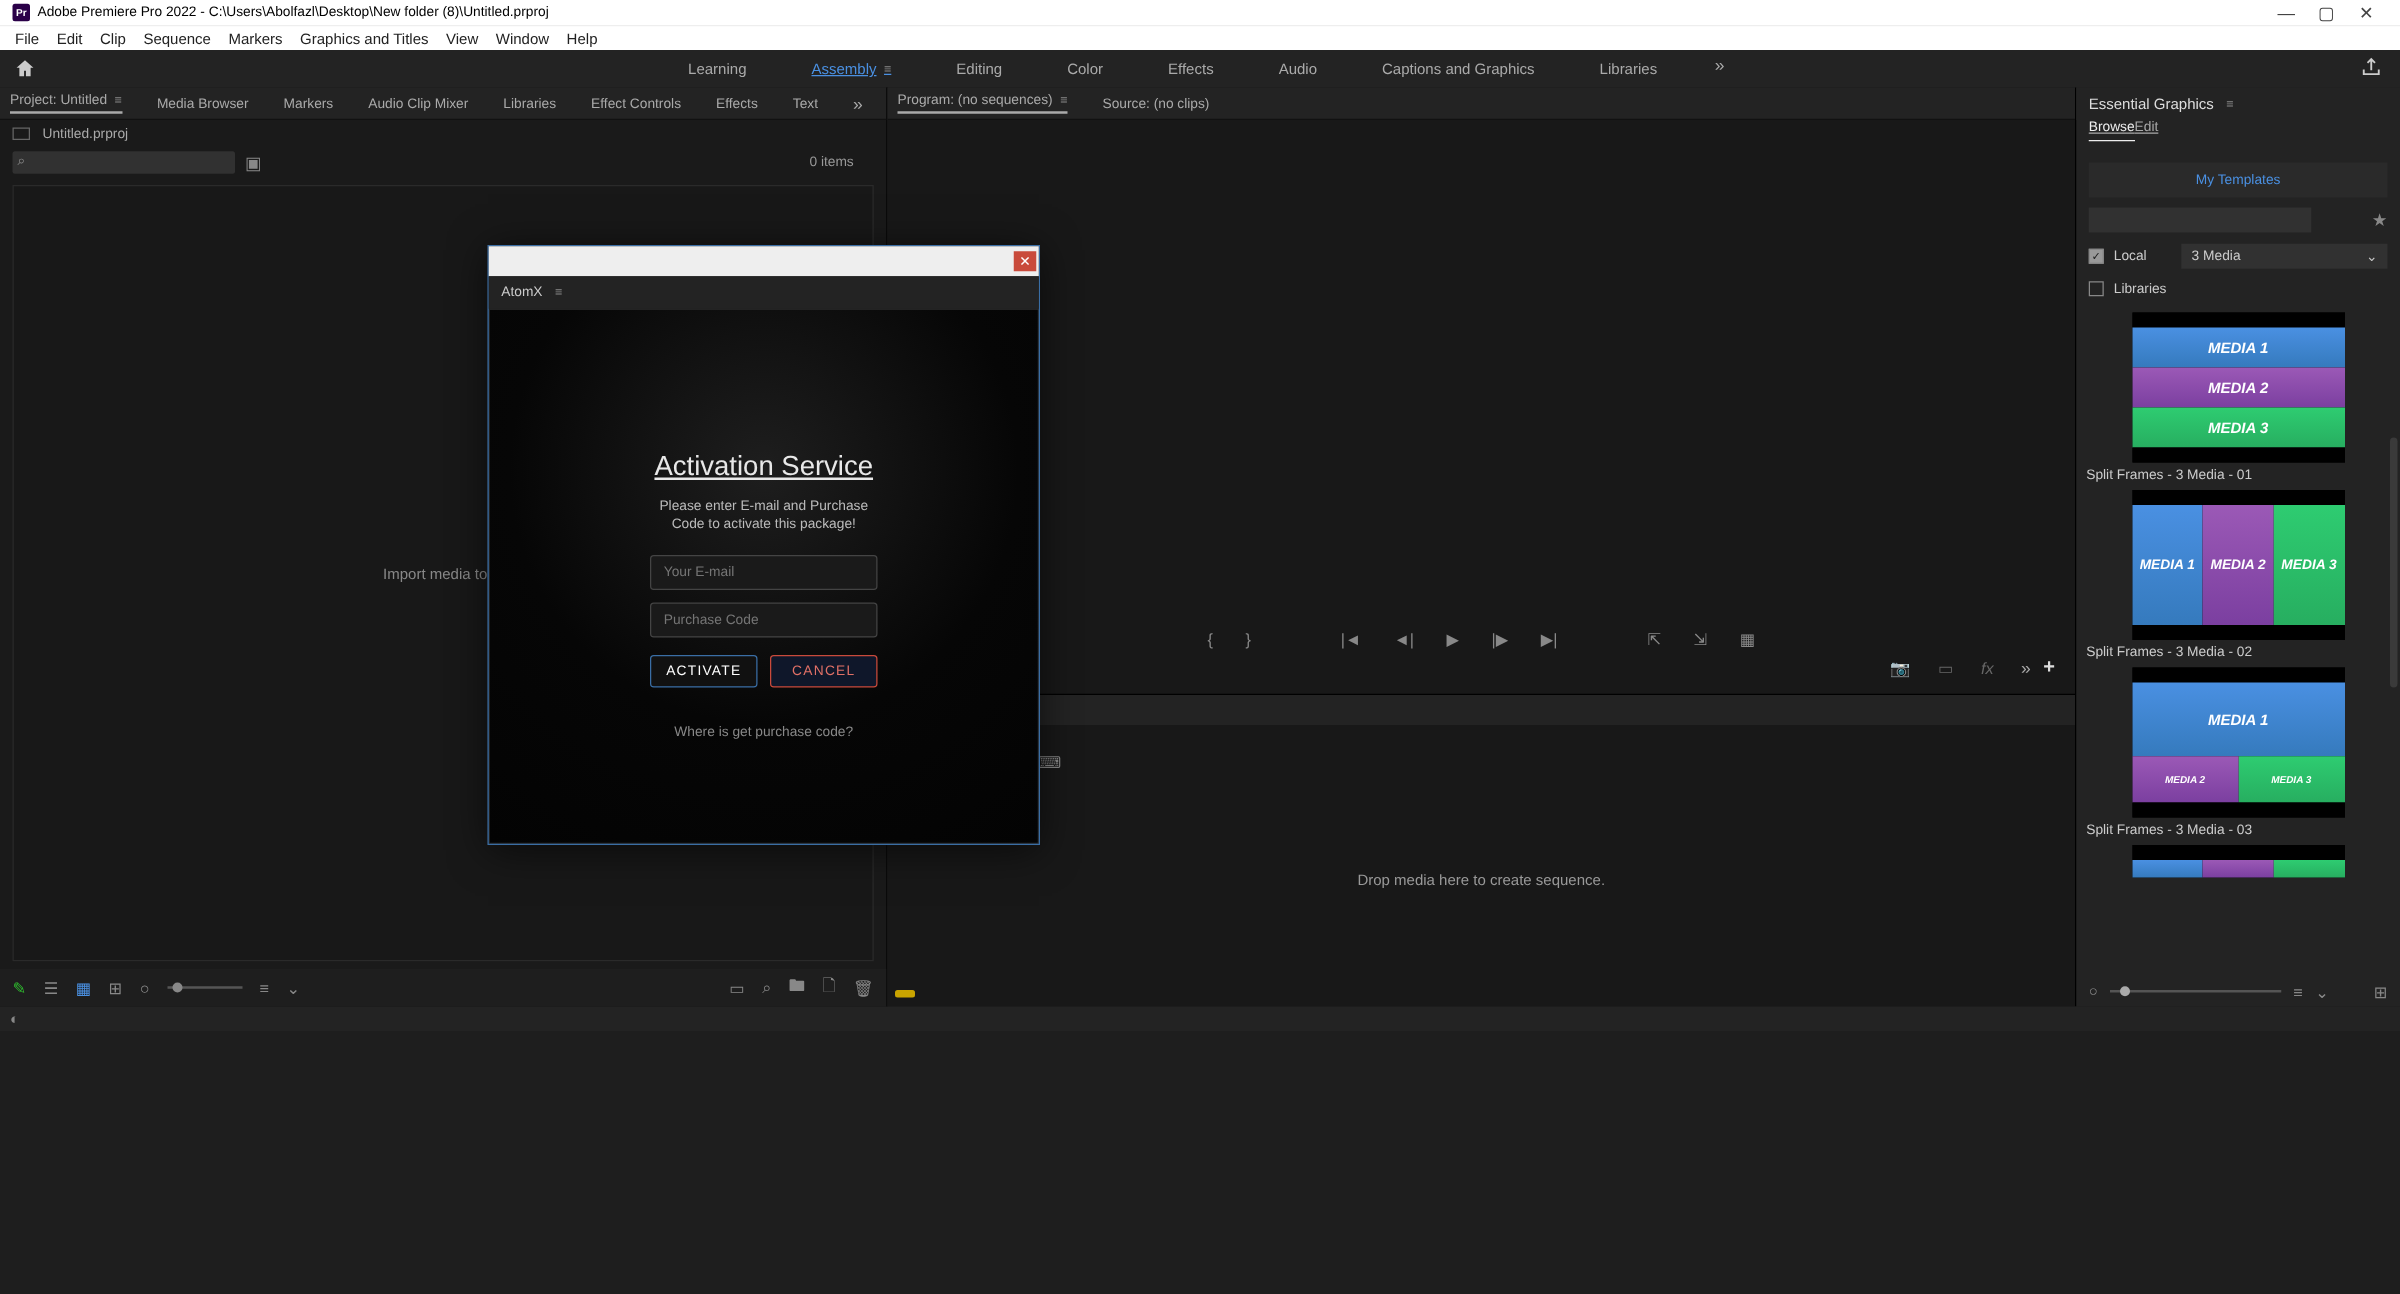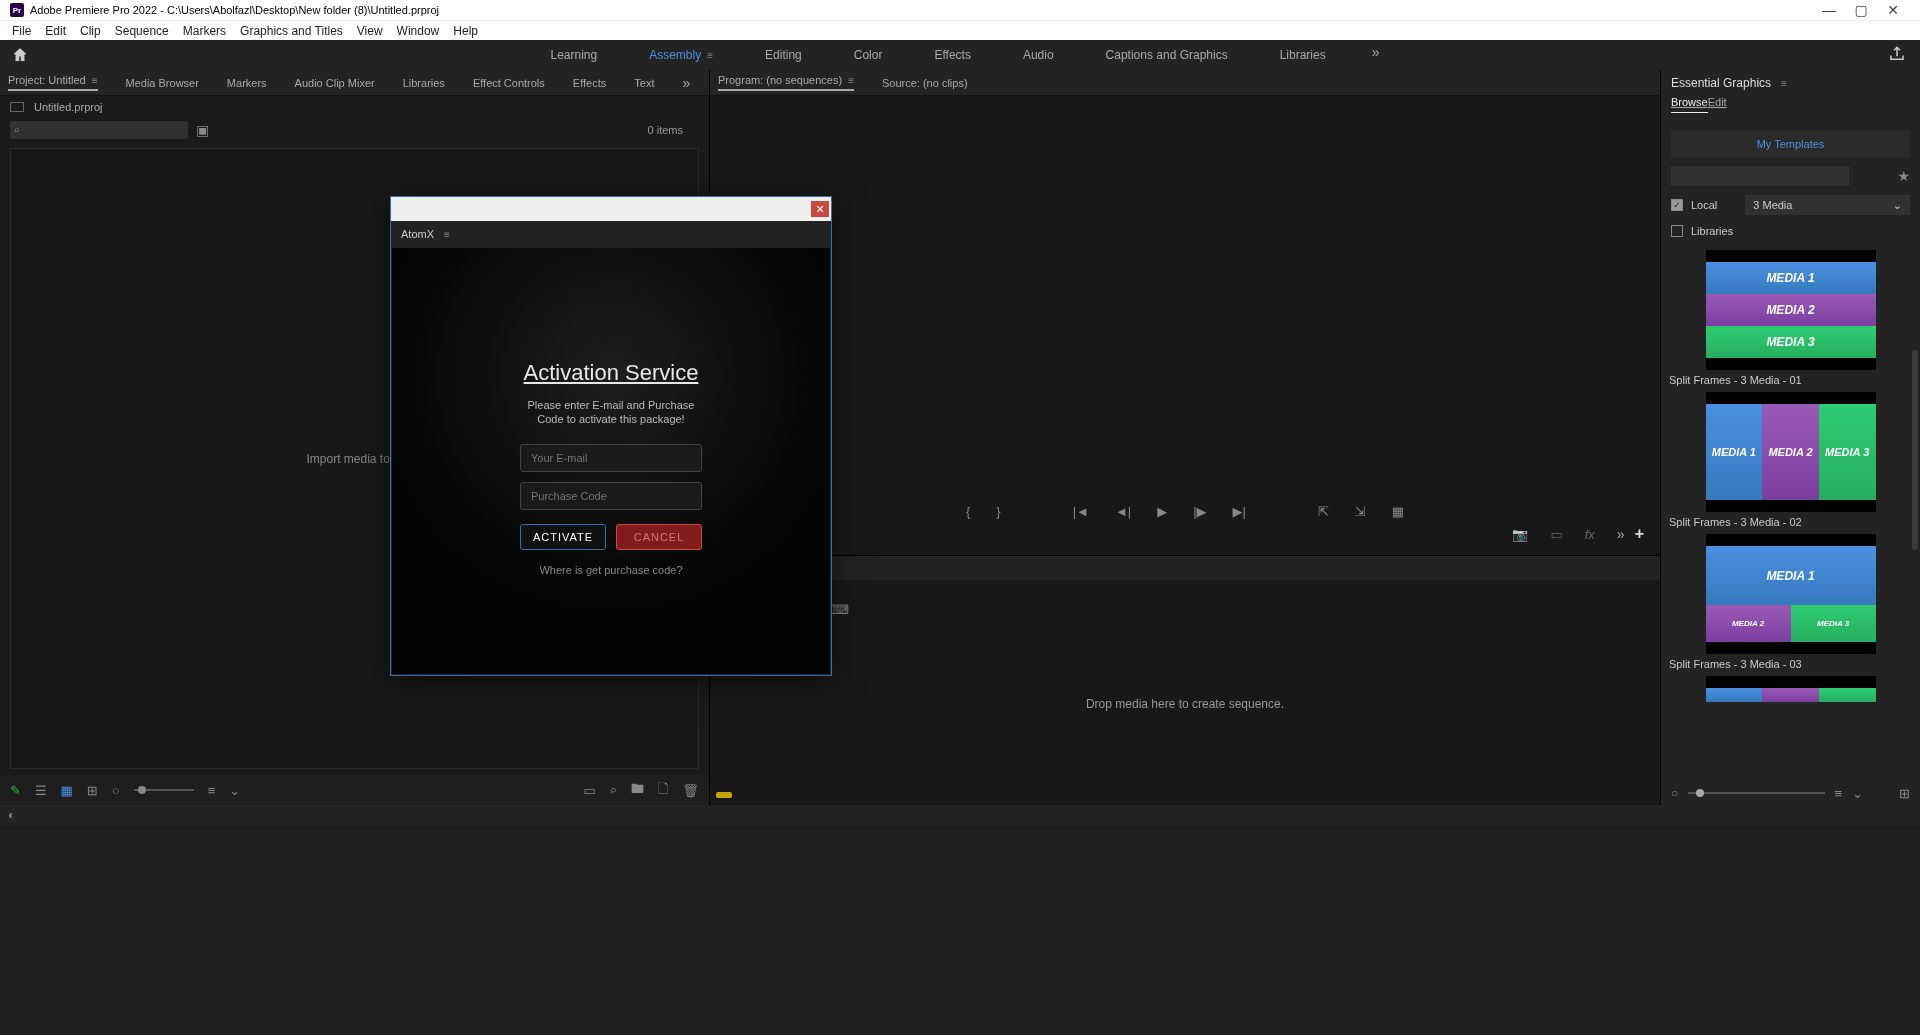--- a/index.html
+++ b/index.html
@@ -14,21 +14,21 @@
 
 
 .menubar { height: 20px; background: #fff; display: flex; align-items: center; padding: 0 6px; gap: 2px; font-size: 12px; color: #222; border-top: 1px solid #eee; }
 .menubar .menu-item { padding: 0 6px; cursor: pointer; }
 
 
 .workspacebar { height: 30px; background: #232323; display: flex; align-items: center; padding: 0 10px; }
 .workspacebar .home-btn { width: 20px; height: 20px; color: #ccc; margin-right: 10px; display:flex; align-items:center; justify-content:center;}
 .workspacebar .ws-tabs { flex: 1; display: flex; justify-content: center; gap: 40px; }
 .workspacebar .ws-tab { color: #aaa; cursor: pointer; padding: 4px 6px; display:flex; align-items:center; gap:6px;}
-.workspacebar .ws-tab.active { color: #4a90e2; }
+.workspacebar .ws-tab.active { color: #4a90e2; text-decoration: underline; }
 .workspacebar .share-btn { color: #ccc; padding: 2px 4px; }
 .overflow-icon { color:#aaa; font-size:14px;}
 
 
 .main { display: flex; height: 735px; }
 .col-left { width: 710px; display: flex; flex-direction: column; background:#1a1a1a; border-right:1px solid #000;}
 .col-mid { flex: 1; display: flex; flex-direction: column; background:#1a1a1a;}
 .col-right { width: 260px; background: #232323; display: flex; flex-direction: column; border-left:1px solid #000;}
 
 
@@ -110,22 +110,22 @@
 .modal { position:absolute; left:390px; top:196px; width:442px; height:480px; background:#232323; border:1px solid #3a6ea5; box-shadow:0 4px 30px rgba(0,0,0,0.6);}
 .modal-titlebar { height:24px; background:#eee; display:flex; align-items:center; justify-content:flex-end;}
 .modal-close { width:18px; height:16px; background:#c94a3b; color:#fff; display:flex; align-items:center; justify-content:center; font-size:11px; margin-right:2px; cursor:pointer;}
 .modal-tabs { height:26px; display:flex; align-items:center; padding:0 10px; gap:10px; color:#ccc; font-size:11px; background:#232323;}
 .modal-body-full { position:absolute; left:1px; top:51px; right:1px; bottom:1px; background:#0b0b0b; display:flex; justify-content:center;}
 .modal-title { font-size:22px; color:#e8e8e8; font-weight:300; margin-bottom:12px;text-decoration:underline;}
 .modal-sub { font-size:11px; color:#bbb; text-align:center; line-height:14px; margin-bottom:18px;}
 .modal-input { width:182px; height:28px; background:#1a1a1a; border:1px solid #444; color:#888; padding:0 10px; font-size:11px; margin-bottom:10px; border-radius:3px;}
 .modal-btns { display:flex; gap:10px; margin-top:4px;}
 .btn-activate { width:86px; height:26px; background:#111; border:1px solid #3a6ea5; color:#fff; font-size:11px; letter-spacing:1px; cursor:pointer; border-radius:3px;}
-.btn-cancel { width:86px; height:26px; background:#7f1d1d; border:1px solid #c94a3b; color:#e07066; font-size:11px; letter-spacing:1px; cursor:pointer; border-radius:3px;}
-.modal-link { margin-top:14px; color:#888; font-size:11px; cursor:pointer;}
+.btn-cancel { width:86px; height:26px; background:#0f172a; border:1px solid #c94a3b; color:#e07066; font-size:11px; letter-spacing:1px; cursor:pointer; border-radius:3px;}
+.modal-link { margin-top:30px; color:#888; font-size:11px; cursor:pointer;}
 
 .scrollbar-stub { position:absolute; right:2px; top:280px; width:6px; height:200px; background:#3a3a3a; border-radius:3px;}
 
 </style>
 </head>
 <body>
 
 <div class="titlebar">
   <div class="app-icon">Pr</div>
   <div class="title-text">Adobe Premiere Pro 2022 - C:\Users\Abolfazl\Desktop\New folder (8)\Untitled.prproj</div>

